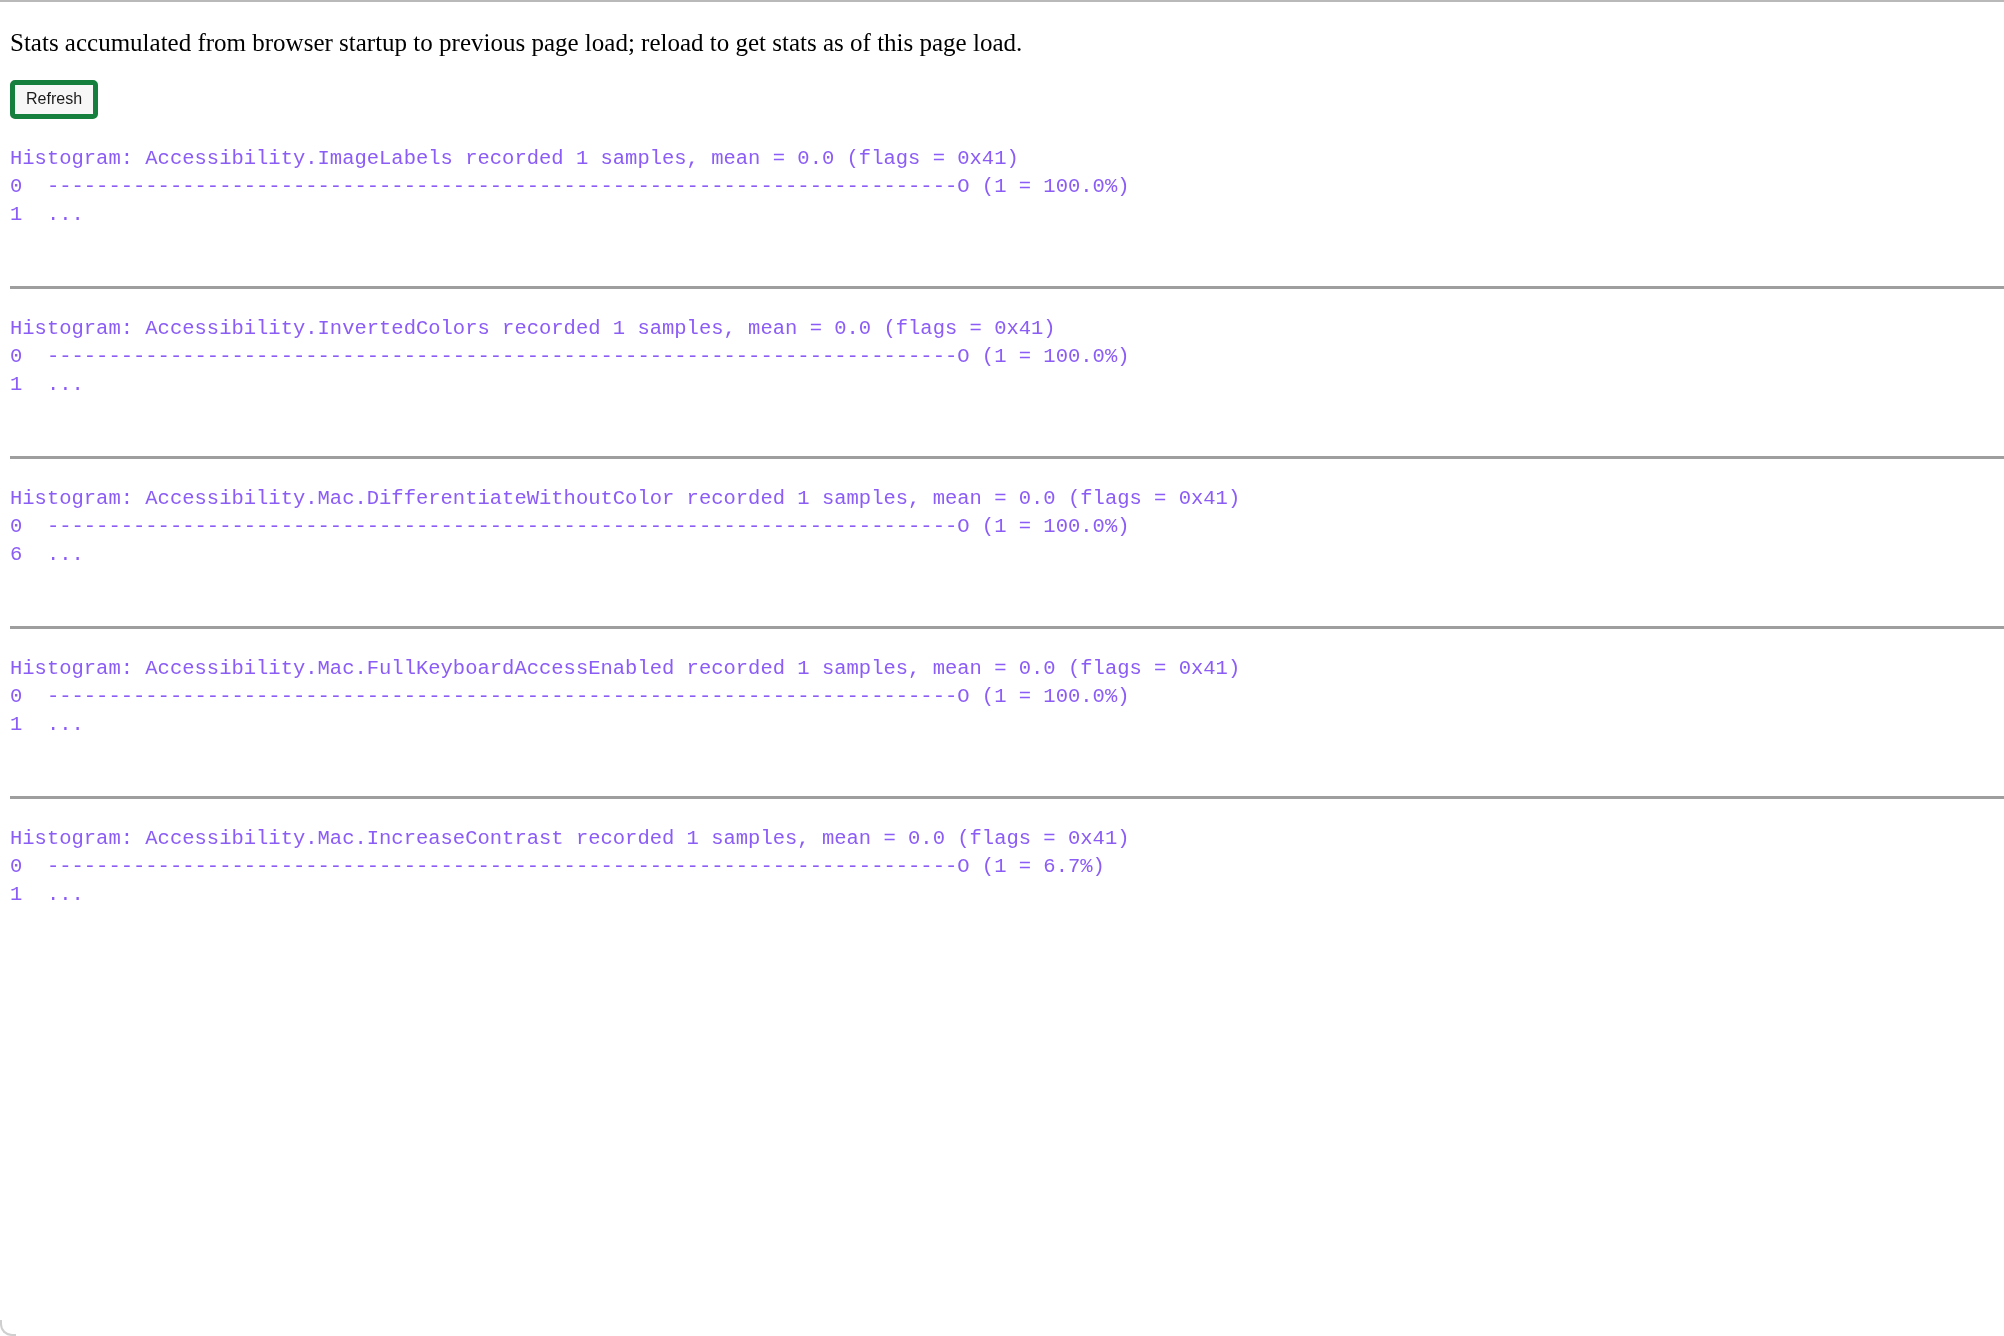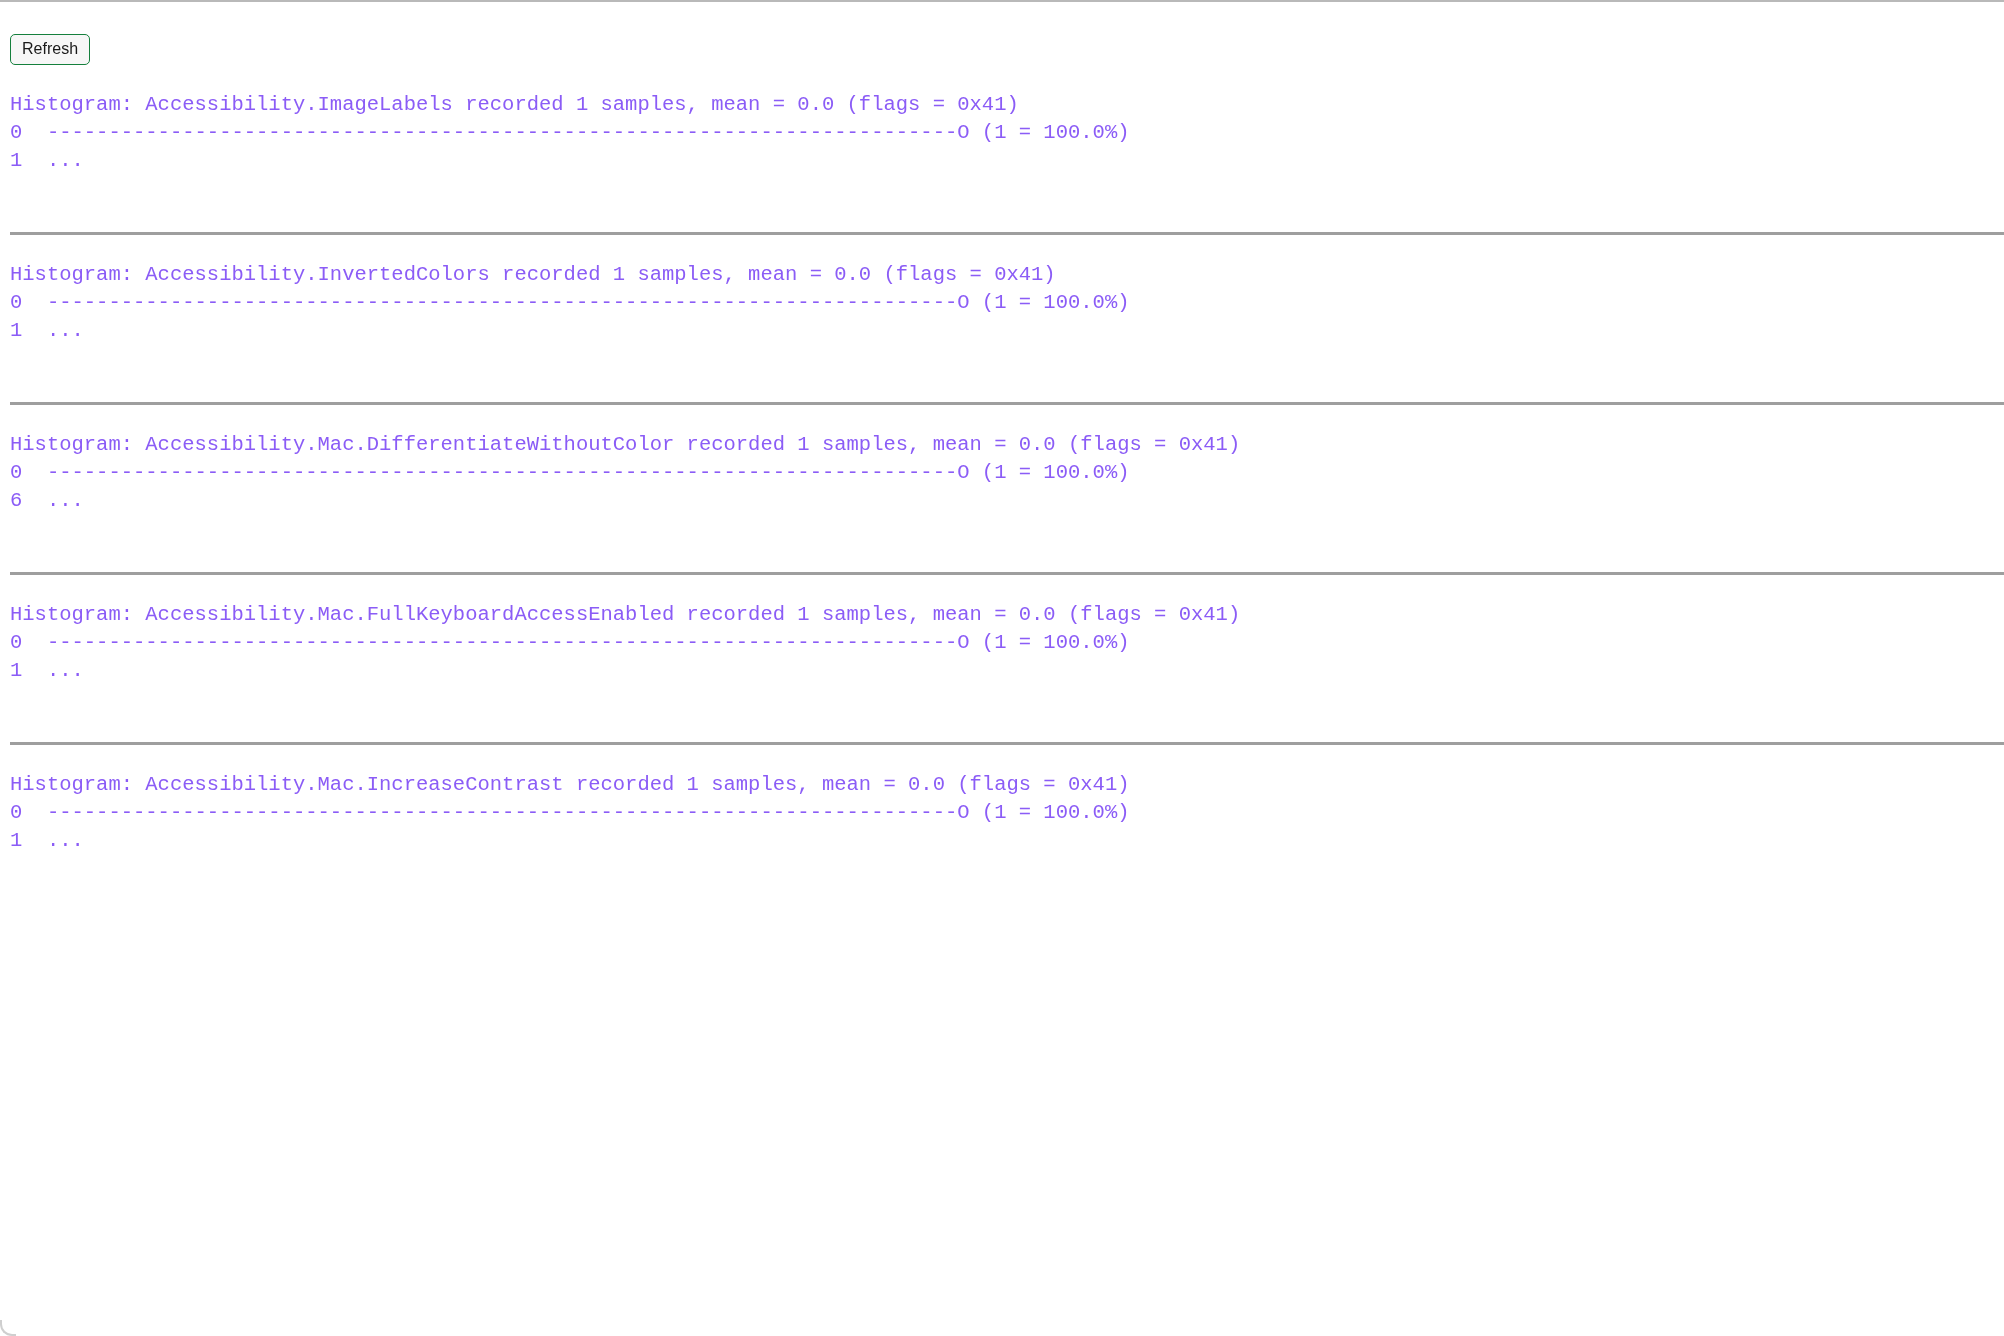--- a/index.html
+++ b/index.html
@@ -46,21 +46,21 @@
   .refresh-row {
     margin: 22px 0 0 0;
   }
 
   button.refresh {
     font-family: "Liberation Sans", "DejaVu Sans", sans-serif;
     font-size: 16px;
     line-height: 1;
     color: #1a1a1a;
     background: #f7f7f7;
-    border: 1px solid #15803d;
+    border: 5px solid #15803d;
     border-radius: 5px;
     padding: 6px 11px 7px 11px;
     cursor: default;
   }
 
   .histograms {
     margin: 0;
     padding: 0;
   }
 
@@ -93,20 +93,21 @@
     margin-top: 26px;
   }
 </style>
 </head>
 <body>
 
 <div class="window-edge"></div>
 
 <div class="page">
 
+  <p class="intro">Stats accumulated from browser startup to previous page load; reload to get stats as of this page load.</p>
 
   <div class="refresh-row">
     <button class="refresh">Refresh</button>
   </div>
 
   <div class="histograms">
 
     <div class="histogram-block">
       <pre class="histogram">Histogram: Accessibility.ImageLabels recorded 1 samples, mean = 0.0 (flags = 0x41)
 0  --------------------------------------------------------------------------O (1 = 100.0%)
@@ -130,18 +131,18 @@
 
     <div class="histogram-block">
       <pre class="histogram">Histogram: Accessibility.Mac.FullKeyboardAccessEnabled recorded 1 samples, mean = 0.0 (flags = 0x41)
 0  --------------------------------------------------------------------------O (1 = 100.0%)
 1  ...</pre>
     </div>
     <hr class="separator">
 
     <div class="histogram-block">
       <pre class="histogram">Histogram: Accessibility.Mac.IncreaseContrast recorded 1 samples, mean = 0.0 (flags = 0x41)
-0  --------------------------------------------------------------------------O (1 = 100.0%)
+0  --------------------------------------------------------------------------O (1 = 6.7%)
 1  ...</pre>
     </div>
 
   </div>
 </div>
 
 </body></html>

